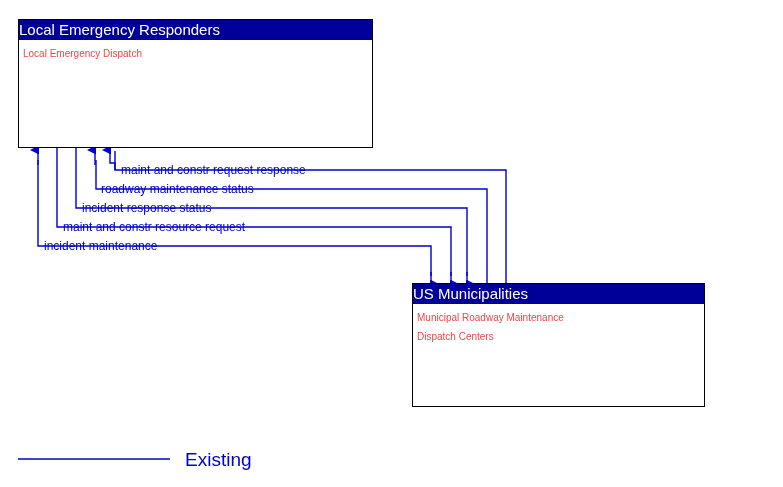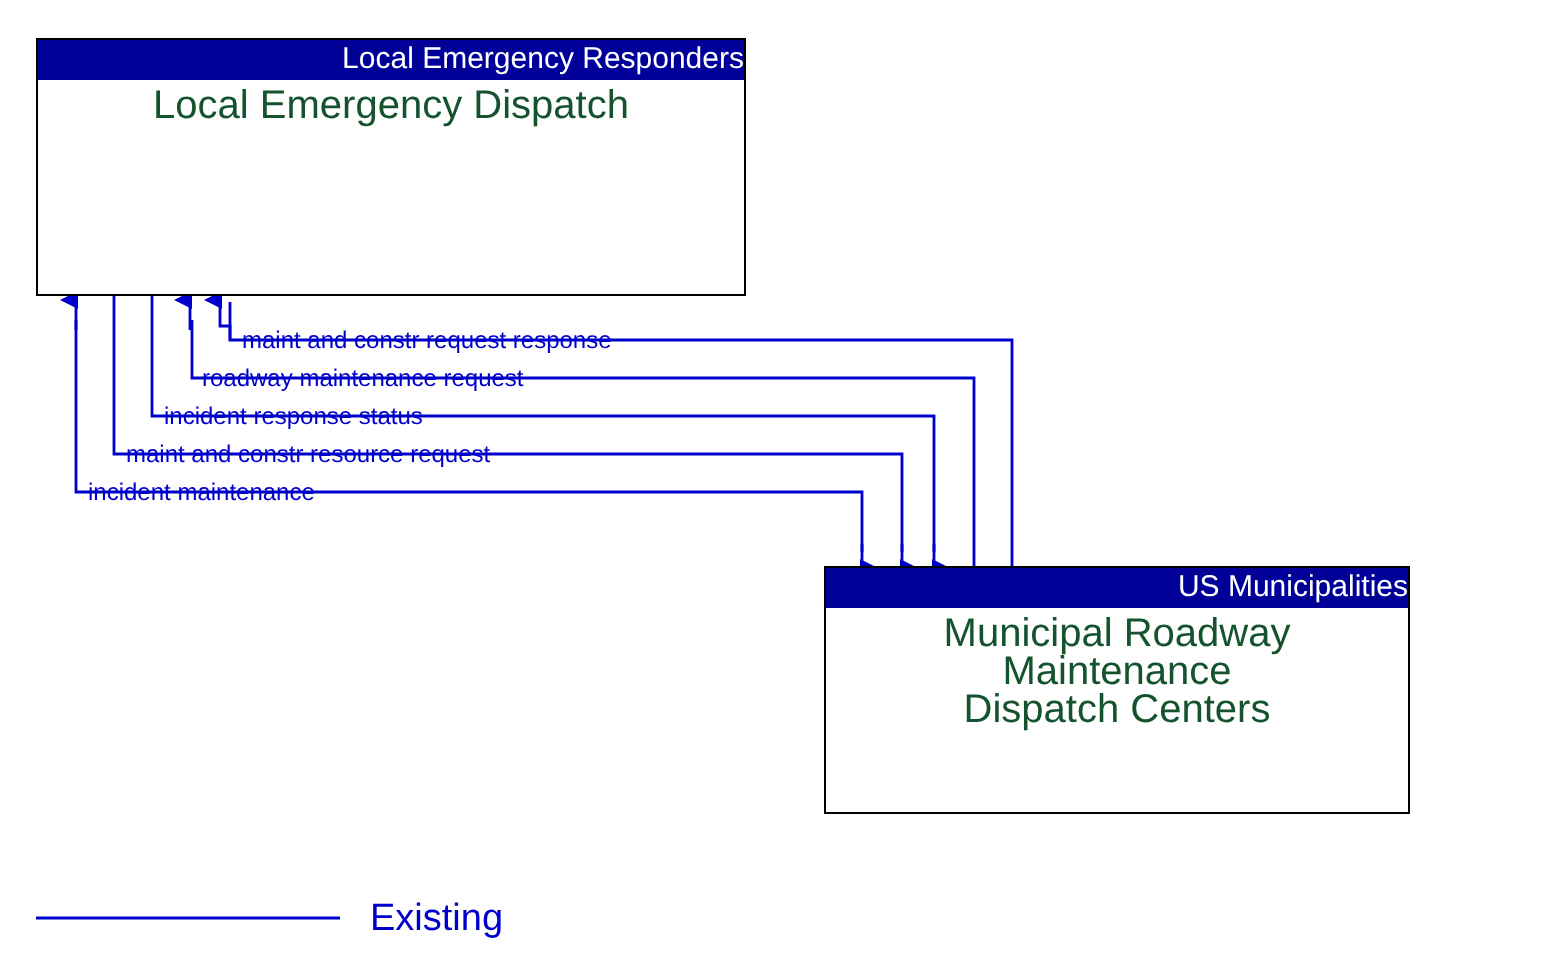--- a/index.html
+++ b/index.html
@@ -12,31 +12,30 @@
     overflow:hidden;
   }
   #canvas{position:absolute;left:0;top:0;width:783px;height:487px;}
 
   .entity{position:absolute;box-sizing:border-box;background:#ffffff;border:1px solid #000000;}
   .entity .titlebar{
     box-sizing:border-box;
     width:100%;
     background:#000099;
     color:#ffffff;
-    text-align:right;
+    text-align:left;
     font-size:15px;
     line-height:19px;
     height:20px;
     white-space:nowrap;
     overflow:hidden;
   }
   .entity .body{
-    text-align:center;
-    color:#14532d;
-    font-size:20px;
+    color:#ef4444;
+    font-size:10px;
     line-height:19px;
     padding-top:4px;
     padding-left:4px;
     padding-right:4px;
     white-space:pre-line;
   }
 
   #entity-local{left:18px;top:19px;width:355px;height:129px;}
   #entity-municipal{left:412px;top:283px;width:293px;height:124px;}
 
@@ -105,21 +104,21 @@
 </div>
 
 <div class="entity" id="entity-municipal">
   <div class="titlebar">US Municipalities</div>
   <div class="body">Municipal Roadway Maintenance
 Dispatch Centers</div>
 </div>
 
 <div class="flow-label" style="left:121px;top:163px;">maint and constr request response</div>
 
-<div class="flow-label" style="left:101px;top:182px;">roadway maintenance request</div>
+<div class="flow-label" style="left:101px;top:182px;">roadway maintenance status</div>
 
 <div class="flow-label" style="left:82px;top:201px;">incident response status</div>
 
 <div class="flow-label" style="left:63px;top:220px;">maint and constr resource request</div>
 
 <div class="flow-label" style="left:44px;top:239px;">incident maintenance</div>
 
 <div class="legend-label">Existing</div>
 
 </body></html>

